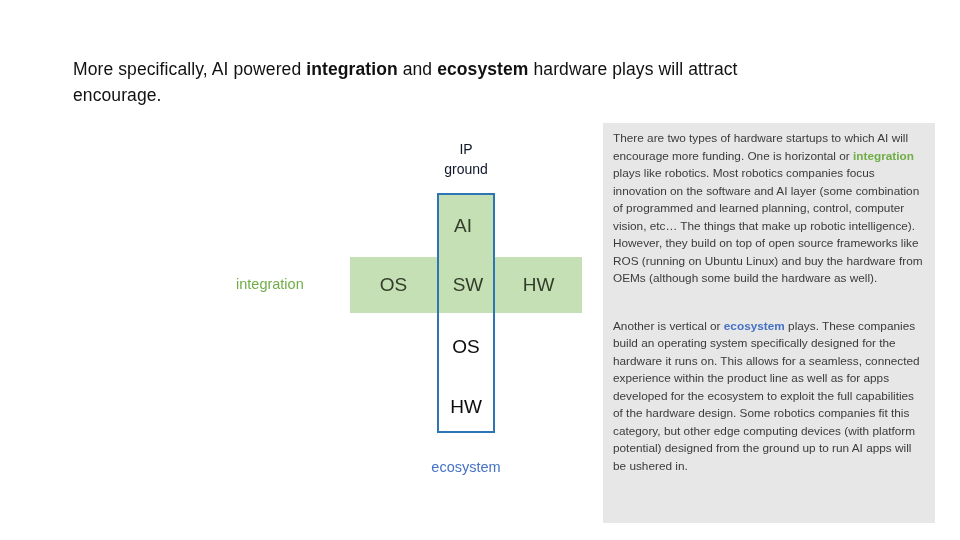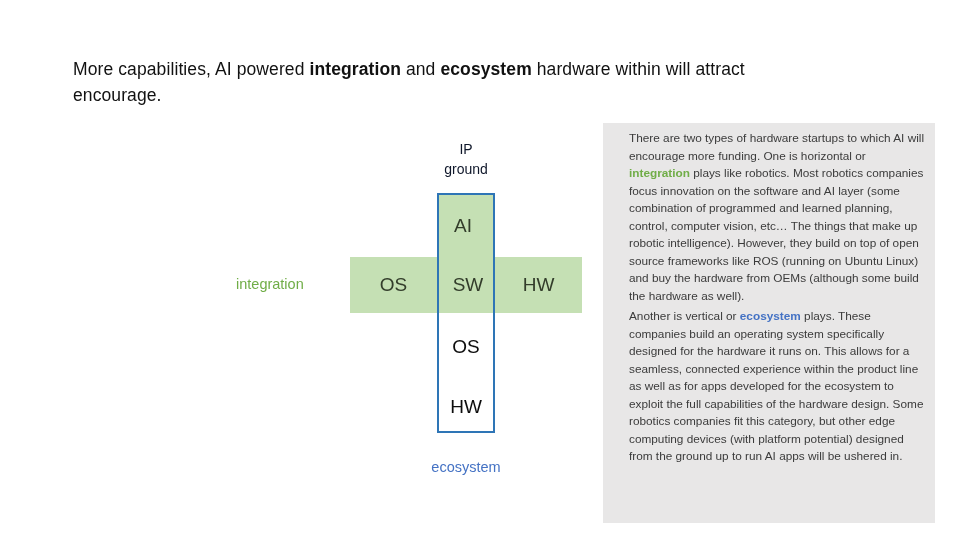--- a/index.html
+++ b/index.html
@@ -87,36 +87,36 @@
     font-size: 14.5px;
     color: #4472c4;
   }
 
   
   .panel {
     position: absolute;
     left: 603px; top: 123px;
     width: 332px; height: 400px;
     background: #e8e7e7;
-    padding: 7px 10px 8px 26px;
+    padding: 7px 10px 8px 10px;
     font-size: 11.8px;
     line-height: 17.5px;
     color: #3b3b3b;
   }
-  .panel p + p { margin-top: 3px; }
+  .panel p + p { margin-top: 30px; }
   .hl-green { color: #70ad47; font-weight: bold; }
   .hl-blue  { color: #4472c4; font-weight: bold; }
 </style>
 </head>
 <body>
 
 <div class="slide">
 
   <div class="slide-title">
-    <span>More capabilities, AI powered </span><b>integration</b><span> and </span><b>ecosystem</b><span> hardware within will attract</span><br>
+    <span>More specifically, AI powered </span><b>integration</b><span> and </span><b>ecosystem</b><span> hardware plays will attract</span><br>
     <span>encourage.</span>
   </div>
 
   <div class="ip-stack-label">
     <span>IP</span><br>
     <span>ground</span>
   </div>
 
   <div class="hbar"></div>
 

